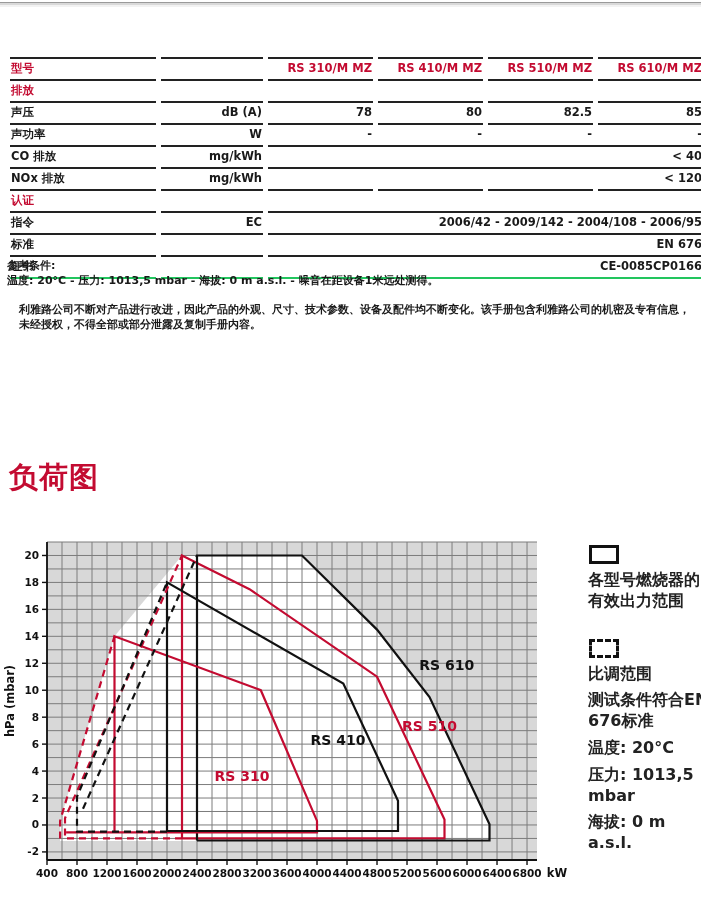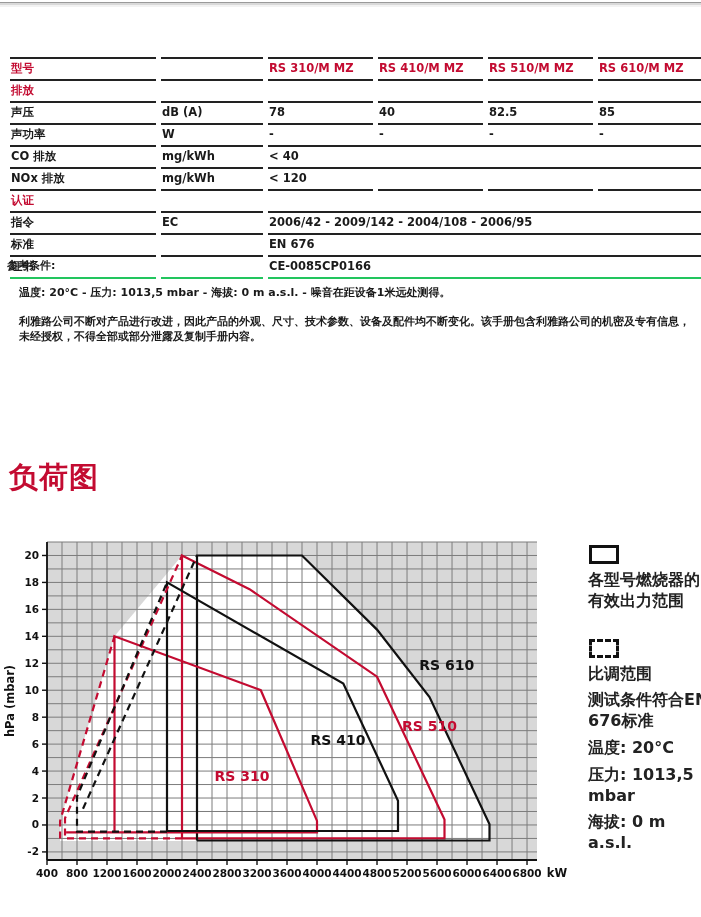--- a/index.html
+++ b/index.html
@@ -7,27 +7,27 @@
   .page{position:relative;width:701px;height:917px;background:#fff;}
   .top-rule{position:absolute;top:2px;left:0;width:701px;height:5px;
     background:linear-gradient(#9a9a9a 0 20%,#d9d9d9 30% 55%,#f2f2f2 70% 100%);}
   
   table.spec{position:absolute;top:57px;left:5px;width:690px;border-collapse:separate;border-spacing:5px 0;
     font-size:11.5px;table-layout:fixed;}
   table.spec td,table.spec th{border-top:2px solid #222;padding:2px 1px 3px;height:15px;line-height:1.2;
     overflow:hidden;white-space:nowrap;}
   table.spec tr.last td,table.spec tr.last th{border-bottom:2px solid #22c55e;}
   .lab{text-align:left;font-weight:700;}
-  .unit{text-align:left;font-weight:700;}
-  .val{text-align:left;font-weight:700;}
+  .unit{text-align:right;font-weight:700;}
+  .val{text-align:right;font-weight:700;}
   .red{color:#c30b31;}
   
   .notes{position:absolute;top:258px;left:7px;width:688px;font-size:11px;font-weight:700;line-height:1.4;}
   .notes .ref-title{margin:0;}
-  .notes .ref-line{margin:12px;}
+  .notes .ref-line{margin:0;}
   .notes .disclaimer{margin:13px 0 0 12px;}
   
   h1.chart-title{position:absolute;top:458px;left:9px;margin:0;font-size:29px;font-weight:900;
     color:#c30b31;letter-spacing:1px;}
   .chart-area{position:absolute;top:534px;left:1px;}
   .legend{position:absolute;top:545px;left:588px;width:126px;font-size:16px;font-weight:700;
     line-height:1.3;color:#222;}
   .swatch{width:24px;height:13px;border:3px solid #111;margin:0 0 6px 1px;background:#fff;}
   .swatch.dashed{border-style:dashed;margin-top:27px;}
   .legend .cap{margin-bottom:2px;}
@@ -62,21 +62,21 @@
           <td class="unit"></td>
           <td class="val"></td>
           <td class="val"></td>
           <td class="val"></td>
           <td class="val"></td>
         </tr>
         <tr>
           <th class="lab">声压</th>
           <td class="unit">dB (A)</td>
           <td class="val">78</td>
-          <td class="val">40</td>
+          <td class="val">80</td>
           <td class="val">82.5</td>
           <td class="val">85</td>
         </tr>
         <tr>
           <th class="lab">声功率</th>
           <td class="unit">W</td>
           <td class="val">-</td>
           <td class="val">-</td>
           <td class="val">-</td>
           <td class="val">-</td>

